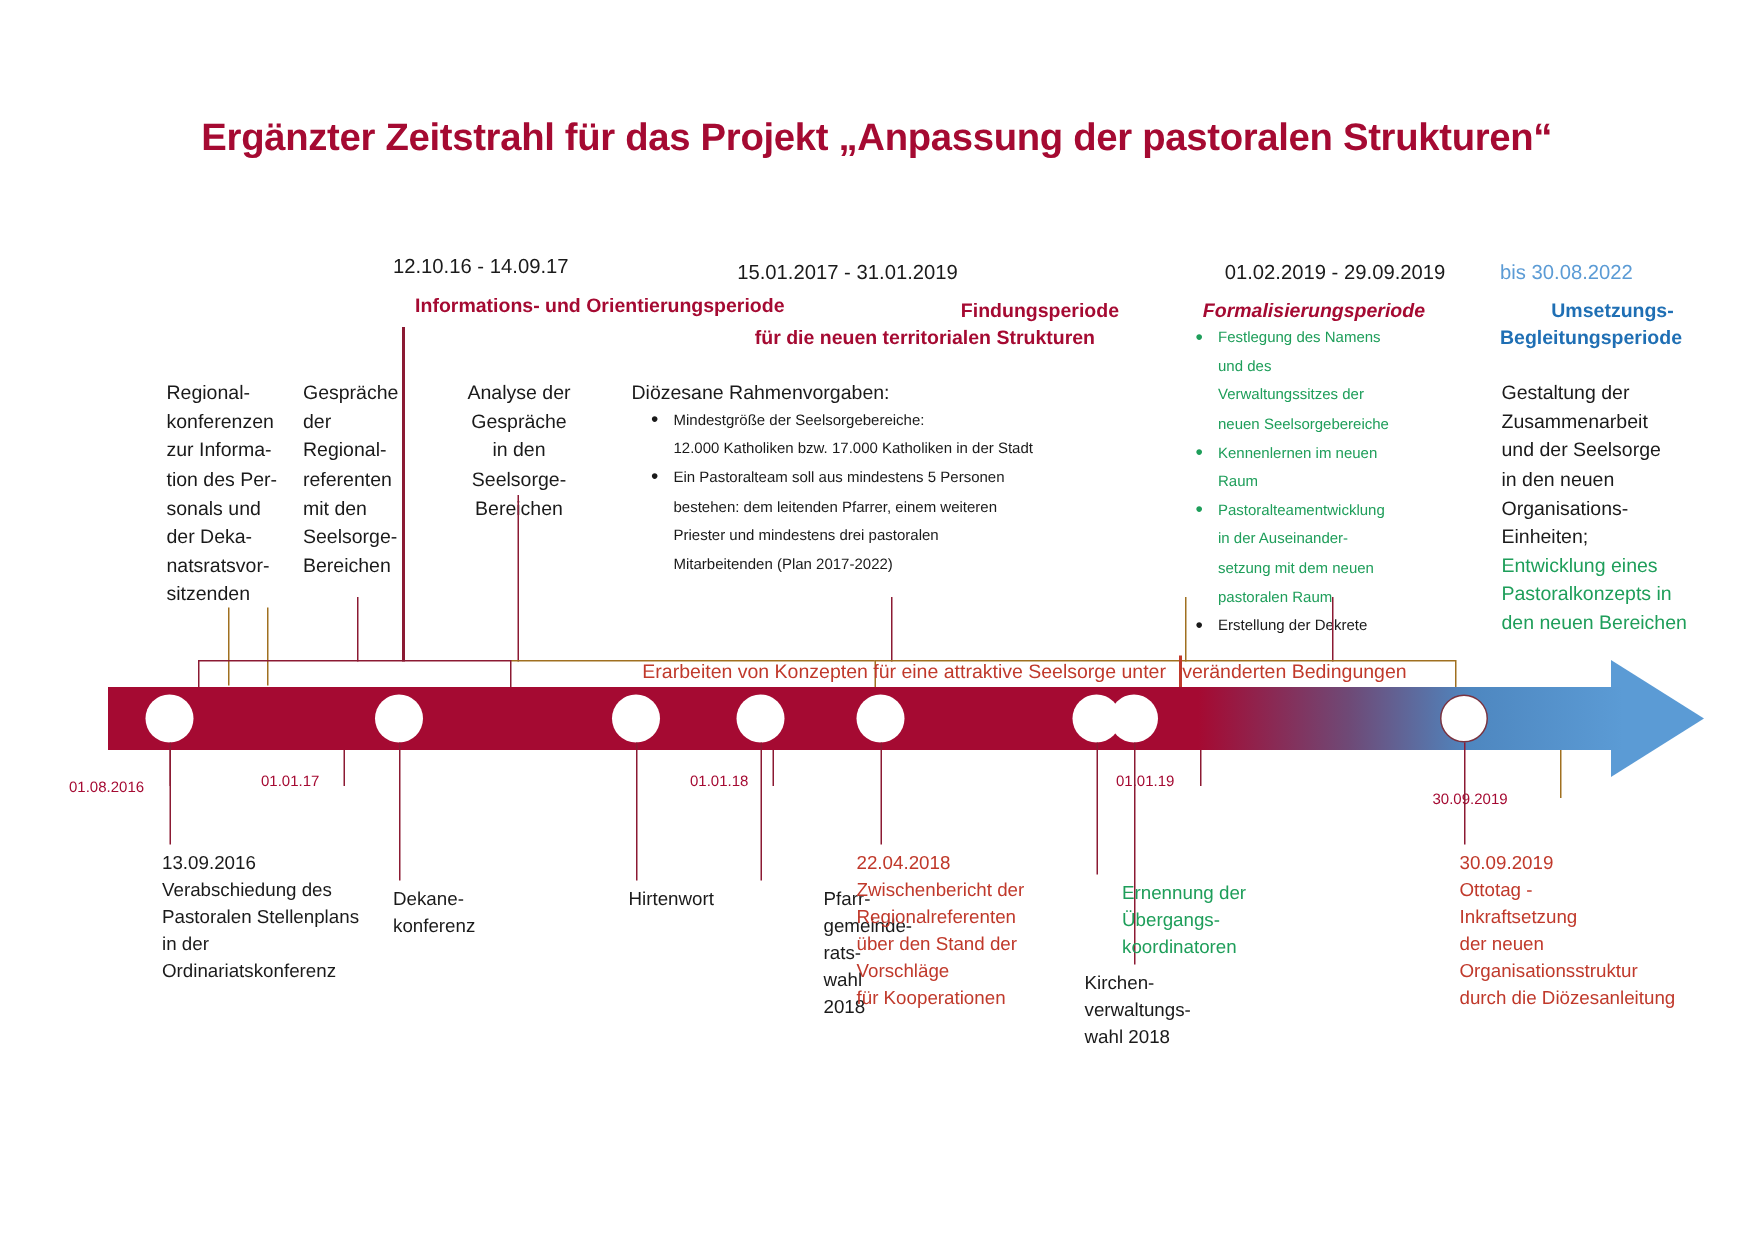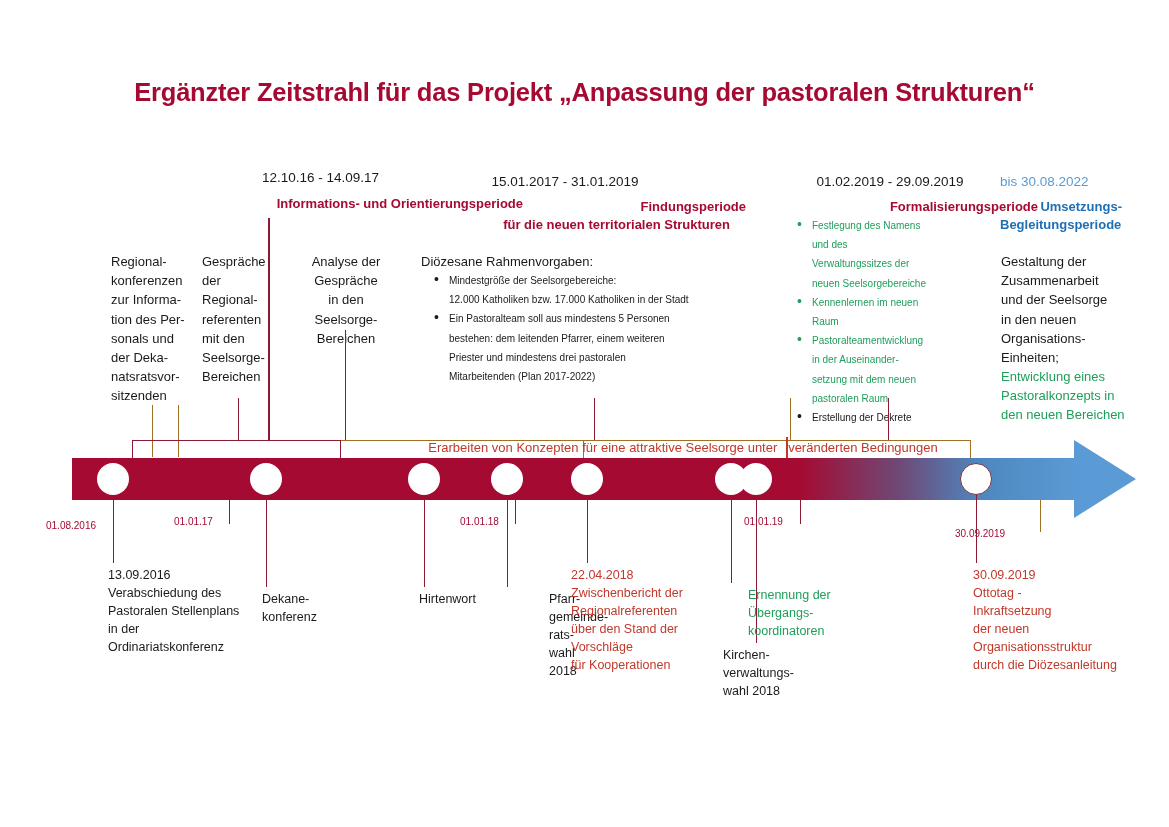--- a/index.html
+++ b/index.html
@@ -151,24 +151,24 @@
   <div class="abs" id="title">Ergänzter Zeitstrahl für das Projekt „Anpassung der pastoralen Strukturen“</div>
 
   <div class="abs period-date" style="left:148px; top:170px; width:345px;">12.10.16 - 14.09.17</div>
   <div class="abs period-name" style="left:118px; top:195px; width:405px;">Informations- und Orientierungsperiode</div>
 
   <div class="abs period-date" style="left:400px; top:174px; width:330px;">15.01.2017 - 31.01.2019</div>
   <div class="abs period-name" style="left:400px; top:198px; width:330px;padding-left:16px;">Findungsperiode</div>
   <div class="abs period-name" style="left:400px; top:216px; width:330px;">für die neuen territorialen Strukturen</div>
 
   <div class="abs period-date" style="left:790px; top:174px; width:200px;">01.02.2019 - 29.09.2019</div>
-  <div class="abs period-name" style="left:838px; top:198px; width:200px;">Formalisierungsperiode</div>
+  <div class="abs period-name" style="left:750px; top:198px; width:200px;font-style:italic;">Formalisierungsperiode</div>
 
   <div class="abs period-date lightblue" style="left:1000px; top:174px; width:145px; text-align:left;">bis 30.08.2022</div>
-  <div class="abs period-name blue" style="left:972px; top:198px; width:150px; text-align:right;">Umsetzungs-</div>
+  <div class="abs period-name blue" style="left:1000px; top:198px; width:150px; text-align:center;">Umsetzungs-</div>
   <div class="abs period-name blue" style="left:1000px; top:216px; width:160px; text-align:left;">Begleitungsperiode</div>
 
   <div class="abs body-txt" style="left:111px; top:252px; width:88px; white-space:pre-line;">Regional-
 konferenzen
 zur Informa-
 tion des Per-
 sonals und
 der Deka-
 natsratsvor-
 sitzenden</div>

